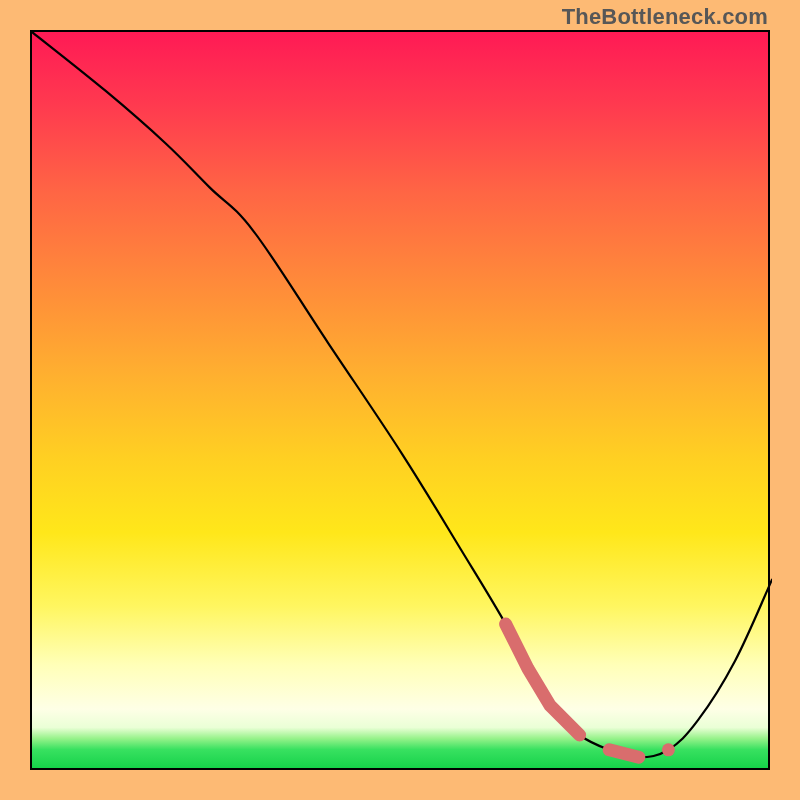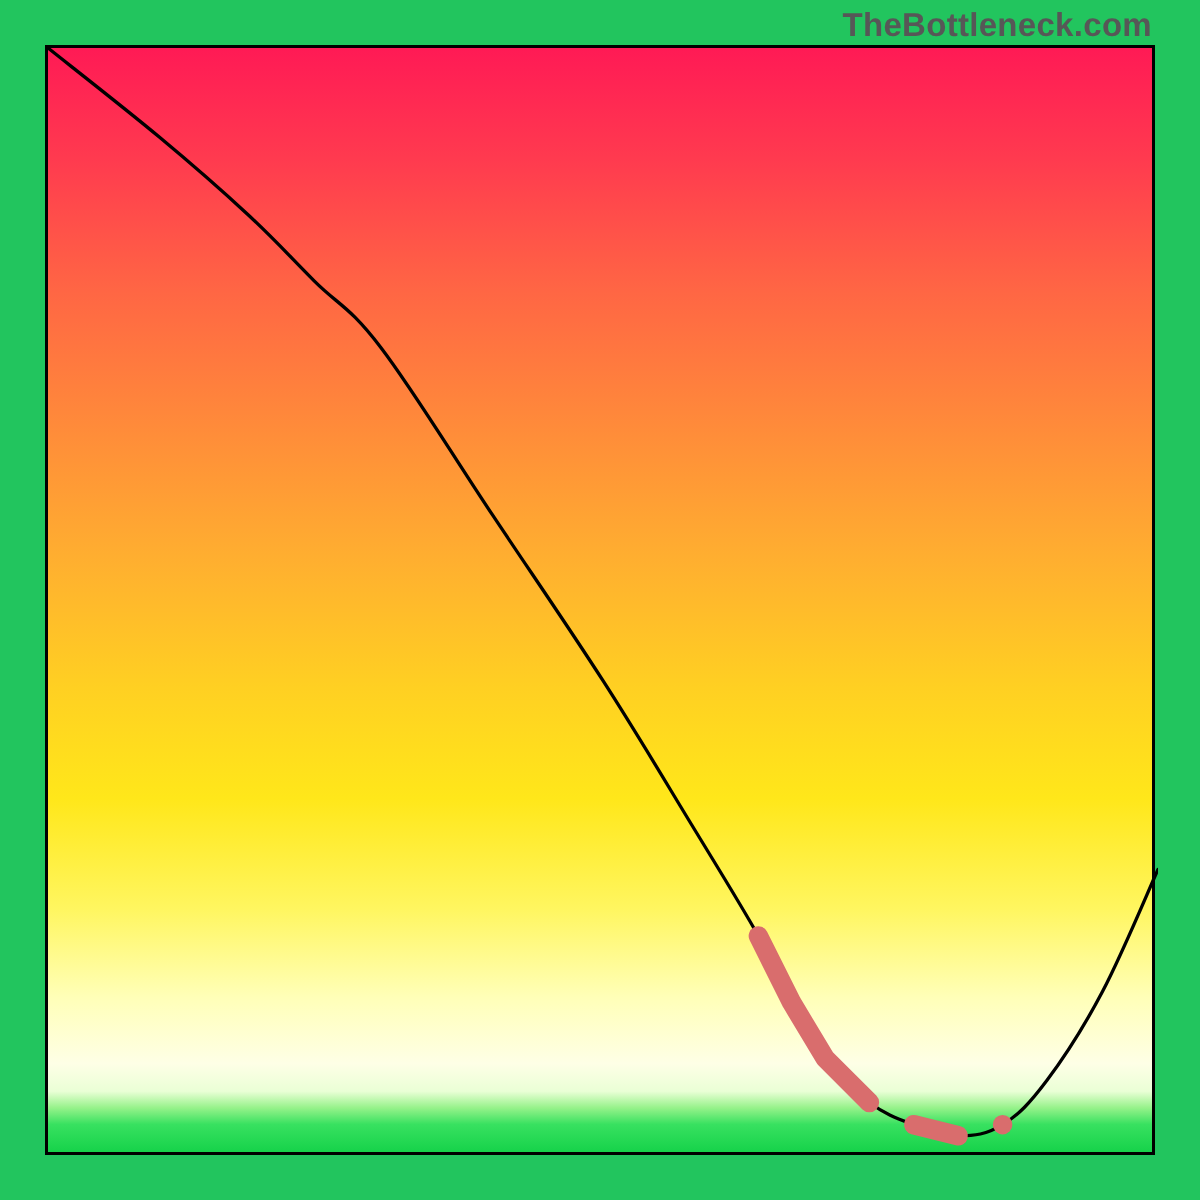--- a/index.html
+++ b/index.html
@@ -6,21 +6,21 @@
     margin: 0;
     padding: 0;
     width: 800px;
     height: 800px;
     overflow: hidden;
   }
   .container {
     position: relative;
     width: 800px;
     height: 800px;
-    background: #22c55e;
+    background: #fdba74;
   }
   .plot-area {
     position: absolute;
     left: 30px;
     top: 30px;
     width: 740px;
     height: 740px;
     border: 2.5px solid #000;
     box-sizing: border-box;
     

